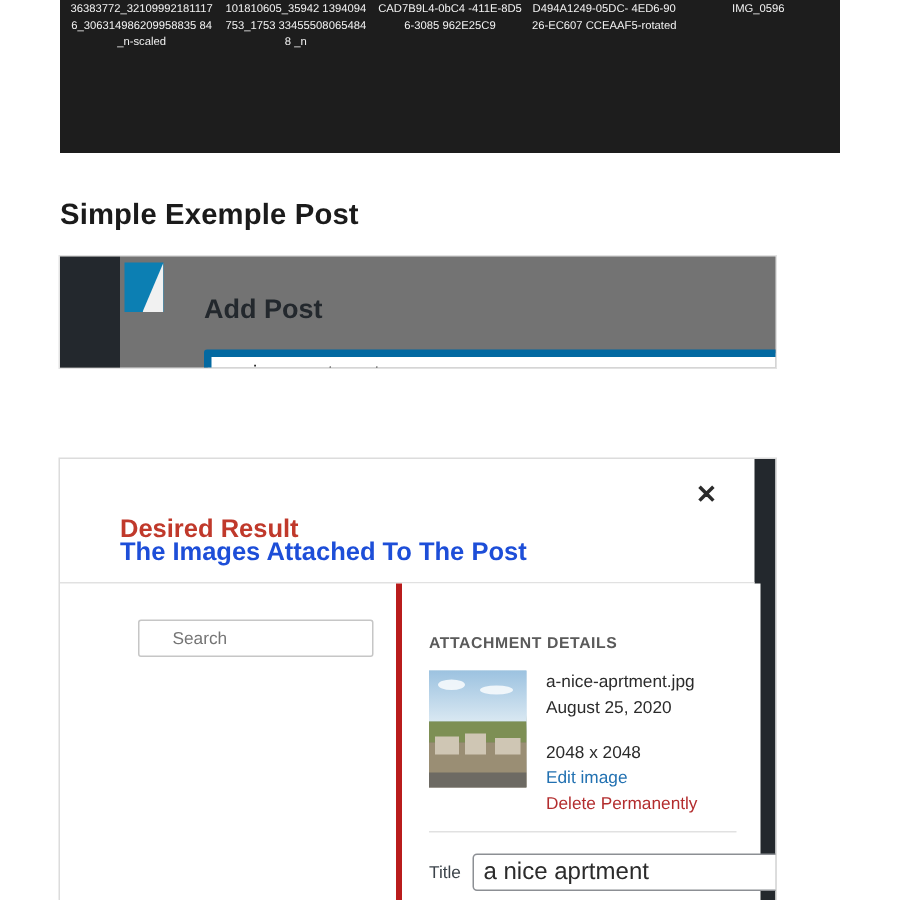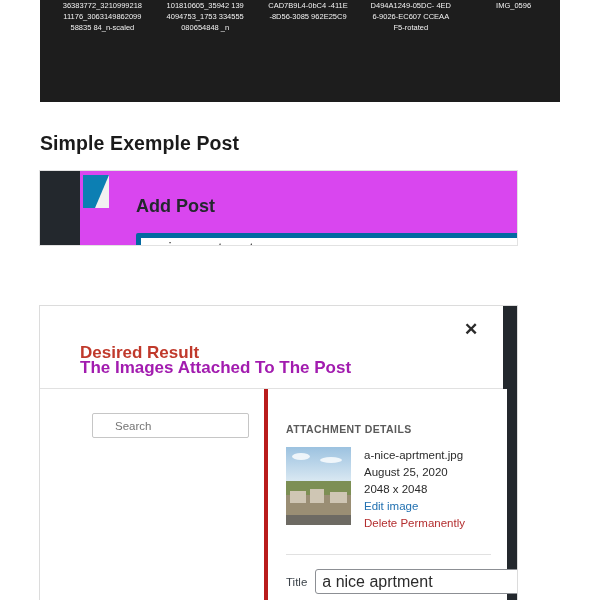--- a/index.html
+++ b/index.html
@@ -35,42 +35,41 @@
     gap: 6px;
   }
   .film-item {
     flex: 1 1 0;
     color: #f2f2f2;
     font-size: 7.5px;
     line-height: 11px;
     text-align: center;
     word-break: break-all;
     font-family: "Liberation Sans", sans-serif;
-    margin-left: 16px;
   }
 
   
   .post-heading {
     position: absolute;
     left: 40px;
     top: 132px;
     font-size: 19.5px;
     font-weight: bold;
     color: #1b1b1b;
     letter-spacing: 0.1px;
   }
 
   
   .addpost-wrap {
     position: absolute;
     left: 40px;
     top: 171px;
     width: 477px;
     height: 74px;
-    background: #d946ef;
+    background: #737373;
     box-shadow: 0 0 0 1px #e2e2e2;
     overflow: hidden;
   }
   .addpost-darkbar {
     position: absolute;
     left: 0;
     top: 0;
     width: 40px;
     height: 105px;
     background: #23282d;
@@ -156,21 +155,21 @@
     font-weight: bold;
     color: #c0392b;
     margin-top: 12px;
   }
   .modal-title-2 {
     position: absolute;
     left: 40px;
     top: 52px;
     font-size: 17px;
     font-weight: bold;
-    color: #a21caf;
+    color: #1d4ed8;
   }
   .modal-divider {
     position: absolute;
     left: 0;
     top: 82px;
     width: 463px;
     height: 1px;
     background: #e1e1e1;
   }
 
@@ -253,21 +252,21 @@
   }
 
   .meta {
     position: absolute;
     left: 96px;
     top: 58px;
     width: 135px;
   }
   .meta-filename { font-size: 11.5px; color: #2b2b2b; line-height: 17px; }
   .meta-date { font-size: 11.5px; color: #2b2b2b; line-height: 17px; }
-  .meta-dims { font-size: 11.5px; color: #2b2b2b; line-height: 17px; }
+  .meta-dims { font-size: 11.5px; color: #2b2b2b; line-height: 17px; margin-top: 13px; }
   .meta-edit { font-size: 11.5px; color: #2271b1; line-height: 17px; cursor: pointer; }
   .meta-delete { font-size: 11.5px; color: #b32d2e; line-height: 17px; cursor: pointer; }
 
   .details-divider {
     position: absolute;
     left: 18px;
     top: 165px;
     width: 205px;
     height: 1px;
     background: #e1e1e1;

